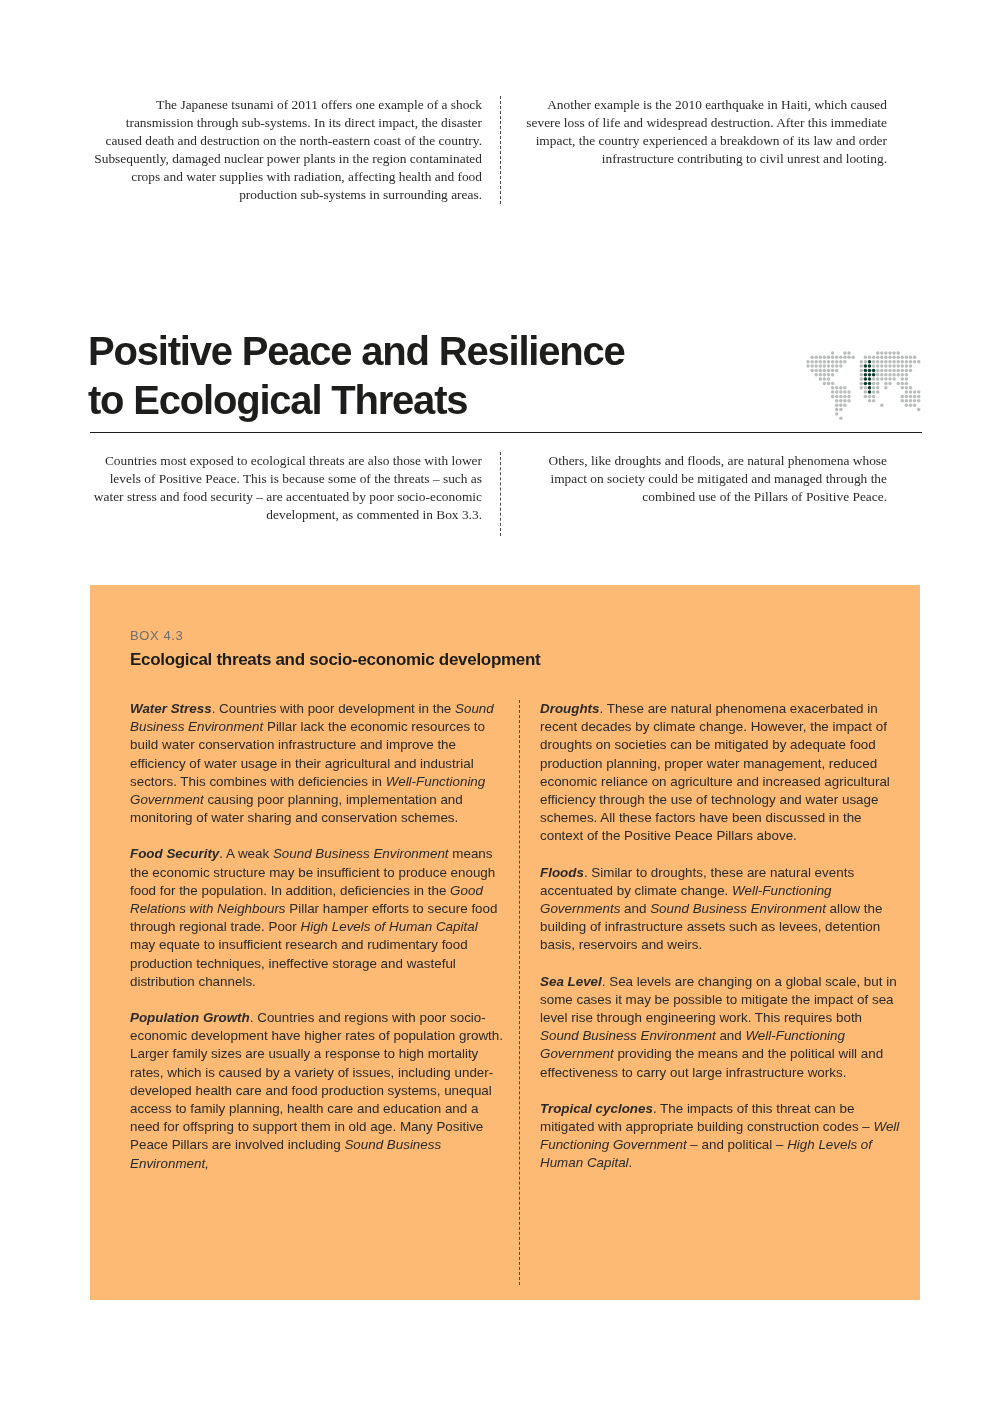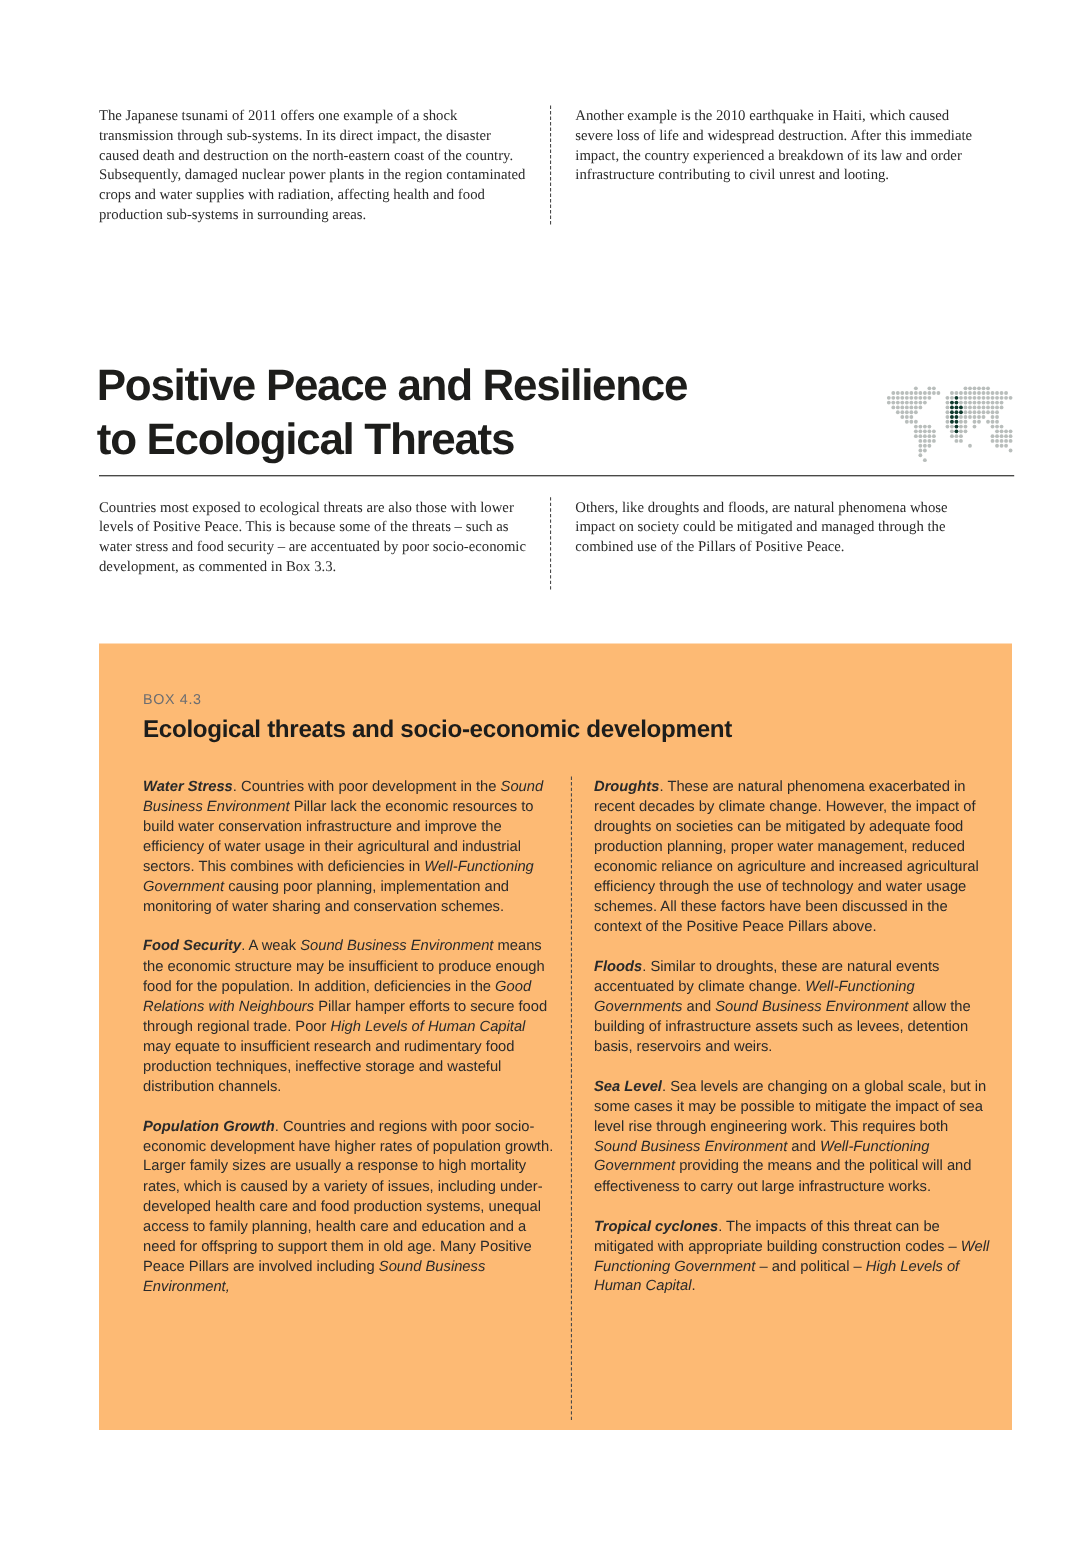--- a/index.html
+++ b/index.html
@@ -16,21 +16,21 @@
   
   .two-col { display:flex; align-items:stretch; }
   .col-l { width:392px; }
   .col-r { width:386px; padding-left:22px; }
   .v-divider { border-left:1px dashed #4a4a4a; margin-left:18px; }
 
   
   .top-section { position:absolute; left:90px; top:96px; width:830px; }
   .serif-par {
     font-family:"Liberation Serif", serif;
-    font-size:13.4px; line-height:18px; color:#2a2a2a;
+    font-size:13.4px; line-height:18px; color:#2a2a2a;text-align:right;
   }
 
   
   .headline { position:absolute; left:88px; top:327px; width:720px; }
   .headline h1 {
     font-family:"Liberation Sans", sans-serif;
     font-weight:bold; font-size:40px; line-height:49px;
     letter-spacing:-1.2px; color:#1d1d1b;
   }
   .map-wrap { position:absolute; left:806px; top:351px; width:124px; height:74px; }
@@ -44,21 +44,21 @@
   .info-box {
     position:absolute; left:90px; top:585px; width:830px; height:715px;
     background:#fdba74;
     padding:43px 0 0 40px;
   }
   .box-label {
     font-size:13px; letter-spacing:0.6px; color:#6d6e71;
     margin-bottom:7px;
   }
   .box-title {
-    font-weight:bold; font-size:22px; letter-spacing:-0.3px; color:#1d1d1b;
+    font-weight:bold; font-size:17px; letter-spacing:-0.3px; color:#1d1d1b;
     margin-bottom:30px;
   }
   .box-cols .col-l { width:375px; }
   .box-cols .v-divider { margin-left:14px; min-height:585px; }
   .box-cols .col-r { width:380px; padding-left:20px; }
   .box-par {
     font-size:13.4px; line-height:18.2px; color:#2a2a2a;
     margin-bottom:18px;
   }
   .st-bi { font-weight:bold; font-style:italic; }

